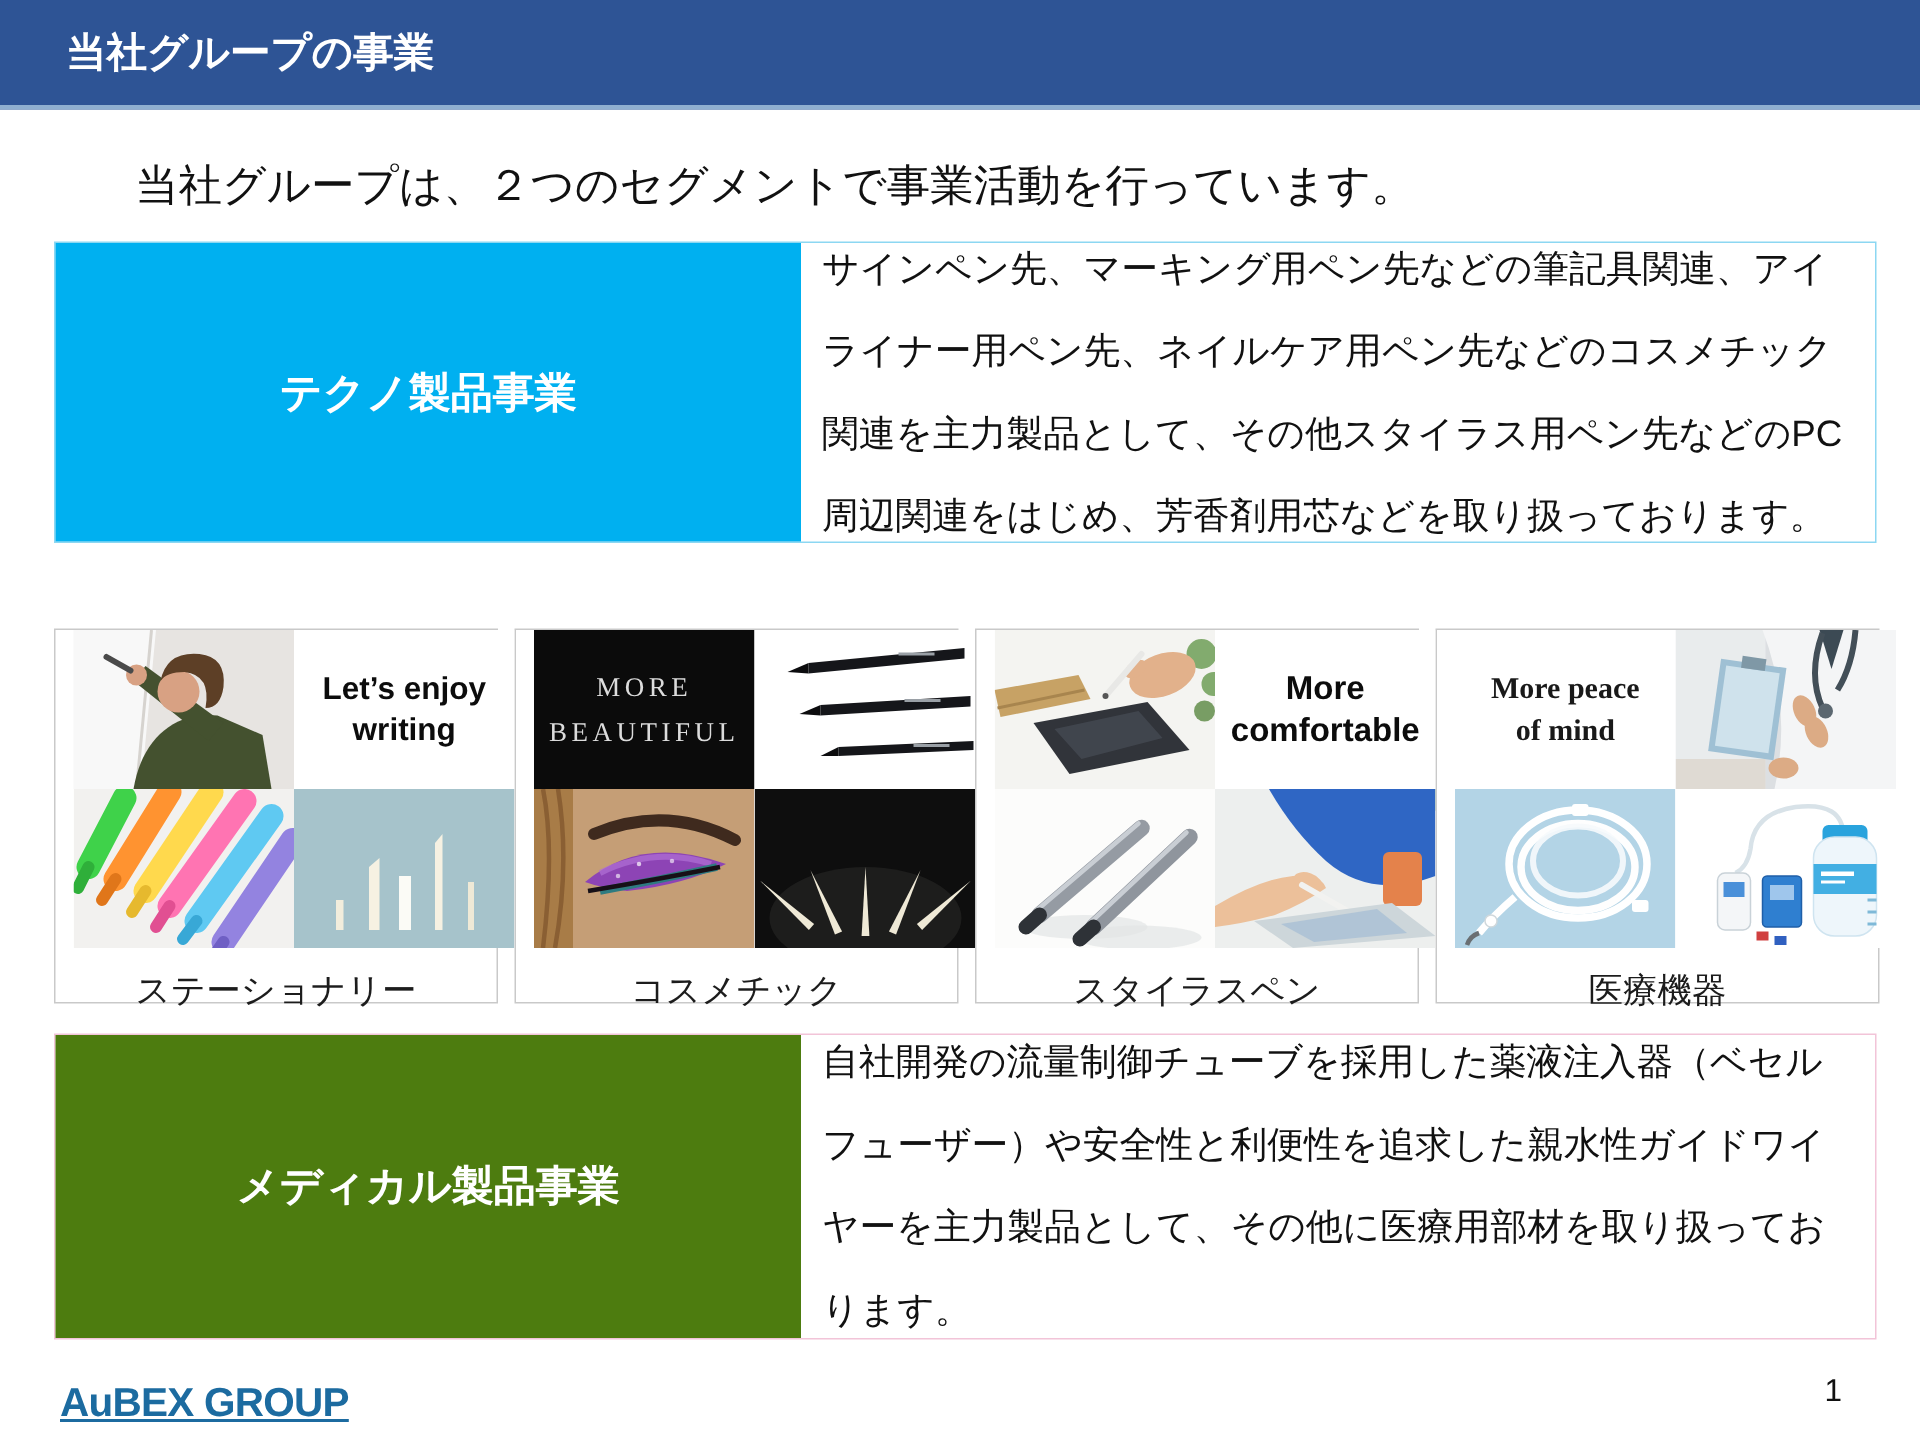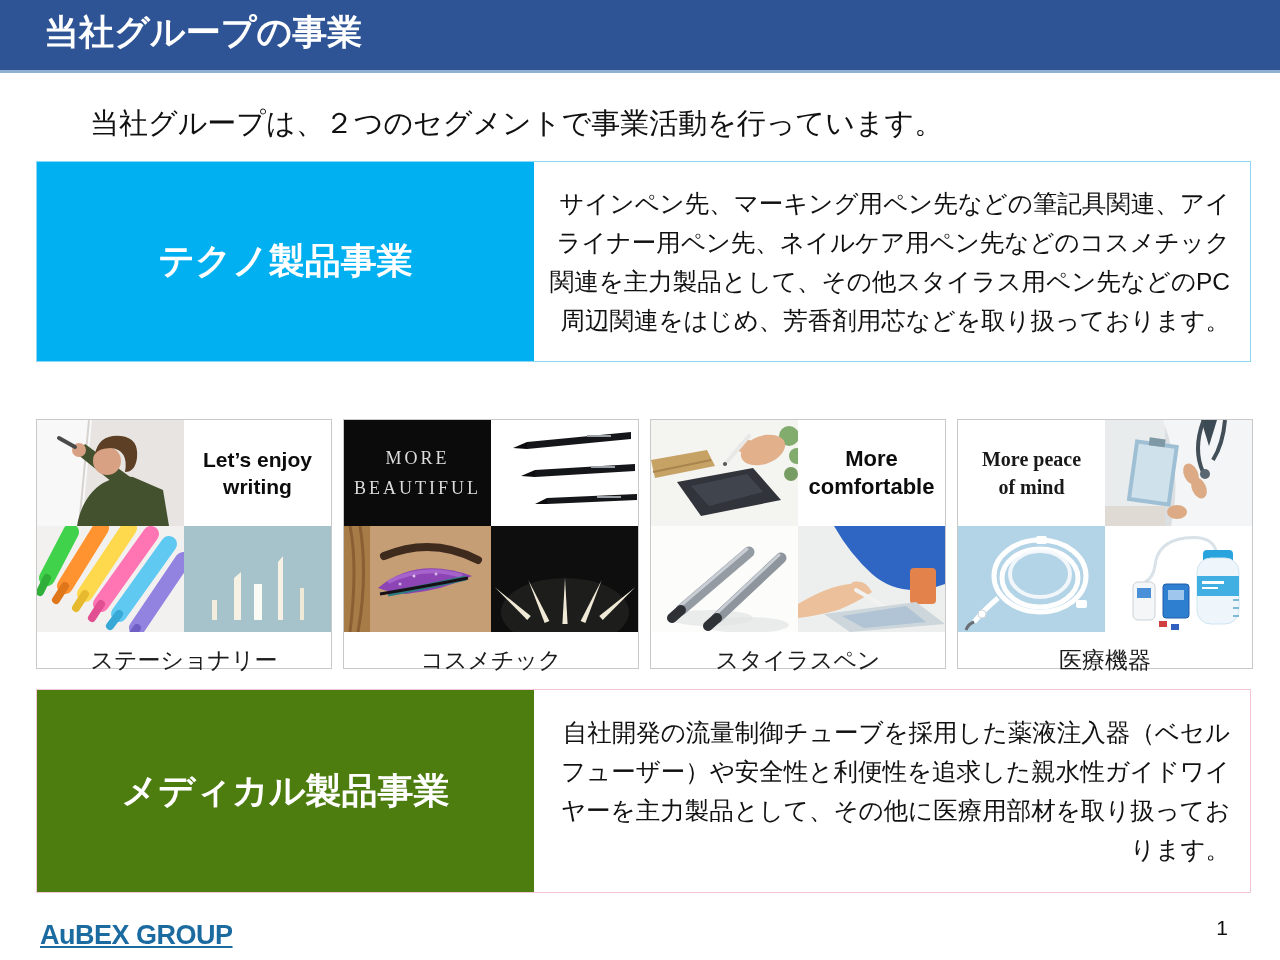--- a/index.html
+++ b/index.html
@@ -2,42 +2,42 @@
 <html><head>
 <meta charset="utf-8">
 <style>
   html,body{margin:0;padding:0;background:#ffffff;}
   .slide{position:relative;width:1280px;height:960px;background:#ffffff;overflow:hidden;
          font-family:"Liberation Sans","DejaVu Sans",sans-serif;color:#1a1a1a;}
 
   
   .header-bar{position:absolute;top:0;left:0;width:1280px;height:70px;background:#2E5495;
               border-bottom:3px solid #8FAFD0;}
-  .header-title{position:absolute;left:44px;top:0;line-height:70px;font-size:35px;font-weight:bold;color:#ffffff;font-family:Liberation Mono, monospace;}
+  .header-title{position:absolute;left:44px;top:0;line-height:70px;font-size:27px;font-weight:bold;color:#ffffff;}
 
   
   .intro{position:absolute;top:104px;left:50px;font-size:29px;color:#111;margin-left:40px;}
 
   
   .segment-box{position:absolute;left:36px;width:1215px;box-sizing:border-box;display:flex;}
   .segment-box.techno{top:161px;height:201px;border:1px solid #8CD7F2;}
   .segment-box.medical{top:689px;height:204px;border:1px solid #F2C4D8;}
   .segment-label{width:497px;flex:0 0 497px;display:flex;align-items:center;justify-content:center;
-                 color:#ffffff;font-size:36px;font-weight:bold;}
+                 color:#ffffff;font-size:28px;font-weight:bold;}
   .techno .segment-label{background:#00B0F0;}
   .medical .segment-label{background:#4d7c0f;}
   .segment-desc{flex:1;display:flex;align-items:center;padding:0 20px 0 14px;}
-  .segment-desc p{margin:0;font-size:24.5px;line-height:39px;color:#111;text-align:right;}
+  .segment-desc p{margin:0;font-size:24.5px;line-height:55px;color:#111;}
 
   
   .products,.captions{position:absolute;left:36px;width:1217px;display:flex;justify-content:space-between;}
   .products{top:419px;}
   .captions{top:645px;}
   .collage{width:296px;height:250px;border:1px solid #c9c9c9;box-sizing:border-box;background:#fff;
-           display:grid;grid-template-columns:147px 147px;grid-template-rows:106px 106px;}
+           display:grid;grid-template-columns:147px 147px;grid-template-rows:106px 106px;padding-left:12px;}
   .collage .cell{position:relative;overflow:hidden;}
   .collage svg{display:block;}
   .caption-cell{width:296px;text-align:center;font-size:23px;color:#1c1c1c;}
 
   
   .ov{display:flex;flex-direction:column;align-items:center;justify-content:center;width:100%;height:100%;text-align:center;}
   .ov-stationery{background:#ffffff;font-weight:bold;font-size:21px;line-height:27px;color:#0c0c0c;}
   .ov-cosmetic{background:#0b0b0b;font-family:"Liberation Serif","DejaVu Serif",serif;
                font-size:18px;line-height:30px;letter-spacing:3px;color:#dcdcdc;}
   .ov-stylus{background:#ffffff;font-weight:bold;font-size:22px;line-height:28px;color:#0c0c0c;}

